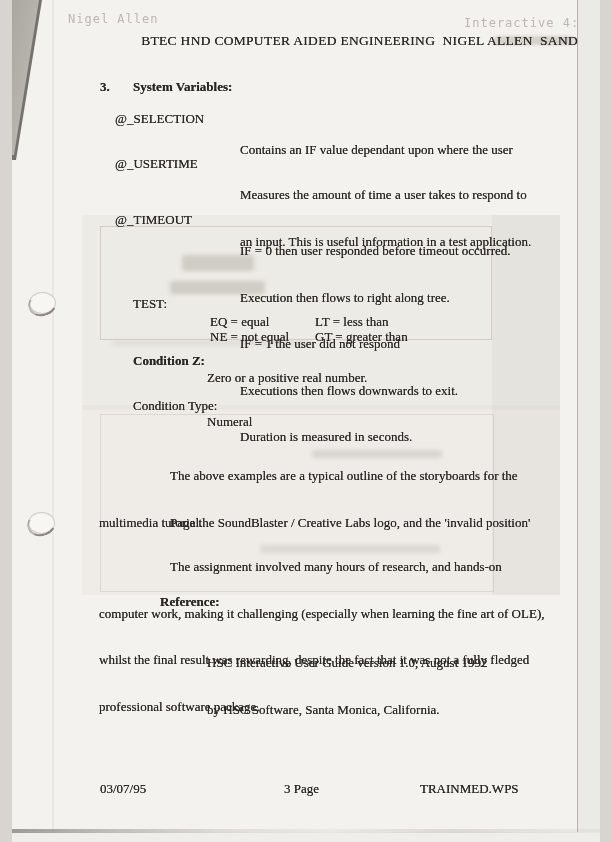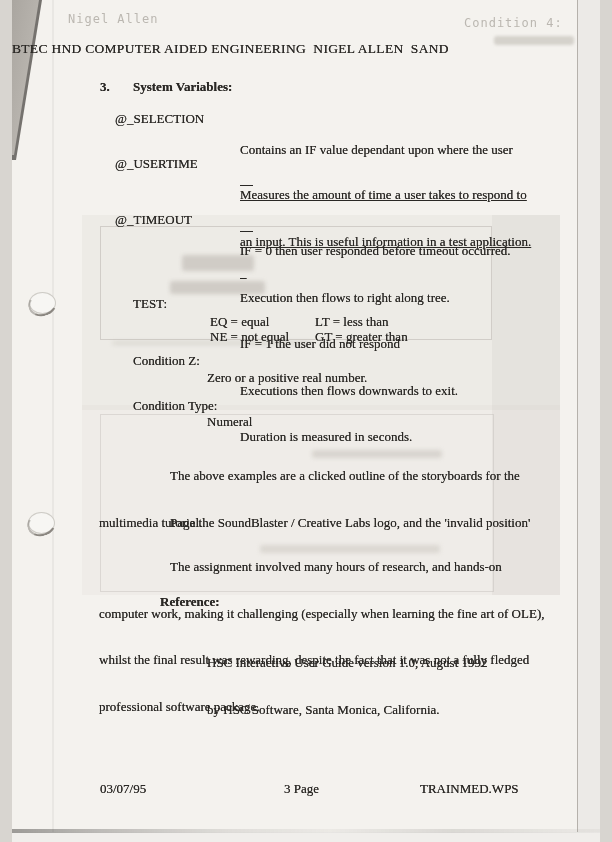--- a/index.html
+++ b/index.html
@@ -79,22 +79,22 @@
     filter:blur(.4px);letter-spacing:1px;font-size:12px;
   }
   .ghost-name{left:56px;top:12px;}
   .ghost-assignment{left:452px;top:16px;}
   .ghost-assignment-2{position:absolute;left:482px;top:36px;width:80px;height:9px;
     background:rgba(175,170,162,.45);filter:blur(1.5px);border-radius:3px;}
   
   .txt{position:absolute;font-size:13px;line-height:15.5px;white-space:pre;}
   .soft{text-shadow:0 0 .5px rgba(42,40,37,.85);}
   .doc-header{
-    position:absolute;left:0;right:22px;top:33px;text-align:left;
-    font-size:13.5px;letter-spacing:.3px;white-space:pre;margin-top:8px;
+    position:absolute;left:16px;right:22px;top:33px;text-align:right;
+    font-size:13.5px;letter-spacing:.3px;white-space:pre;
   }
   .bold{font-weight:bold;}
   .var-name{position:absolute;left:103px;}
   .var-desc{position:absolute;left:228px;}
   .lbl{position:absolute;left:121px;}
   .val{position:absolute;left:195px;}
   .para{position:absolute;left:87px;width:430px;}
   .para .line{white-space:pre;}
   .para .indent{padding-left:71px;}
   .footer-item{position:absolute;top:781px;}
@@ -110,21 +110,21 @@
   <div class="ghost-box-1"></div>
   <div class="ghost-box-2"></div>
   <div class="ghost-blob gb1"></div>
   <div class="ghost-blob gb2"></div>
   <div class="ghost-blob gb3"></div>
   <div class="ghost-blob gb4"></div>
   <div class="ghost-blob gb5"></div>
   <div class="fold-line"></div>
 
   <div class="ghost-text ghost-name">Nigel Allen</div>
-  <div class="ghost-text ghost-assignment">Condition 4:</div>
+  <div class="ghost-text ghost-assignment">Interactive 4:</div>
   <div class="ghost-assignment-2"></div>
 
   <div class="wedge-dark"></div>
   <div class="wedge-light"></div>
   <div class="right-strip"></div>
   <div class="corner-speck"></div>
   <div class="punch punch-1"></div>
   <div class="punch punch-2"></div>
   <div class="bottom-below"></div>
   <div class="bottom-shadow"></div>
@@ -133,47 +133,47 @@
 
   <div class="txt soft bold" style="left:88px;top:79px;">3.</div>
   <div class="txt soft bold" style="left:121px;top:79px;">System Variables:</div>
 
   <div class="txt soft var-name" style="top:111px;">@_SELECTION</div>
   <div class="txt soft var-desc" style="top:111px;">
     <div class="line">Contains an IF value dependant upon where the user</div>
   </div>
 
   <div class="txt soft var-name" style="top:156px;">@_USERTIME</div>
-  <div class="txt soft var-desc" style="top:156px;text-decoration:underline;">
+  <div class="txt soft var-desc" style="top:156px;">
     <div class="line">Measures the amount of time a user takes to respond to</div>
     <div class="line">an input. This is useful information in a test application.</div>
   </div>
 
   <div class="txt soft var-name" style="top:212px;">@_TIMEOUT</div>
   <div class="txt soft var-desc" style="top:212px;">
     <div class="line">IF = 0 then user responded before timeout occurred.</div>
     <div class="line">Execution then flows to right along tree.</div>
     <div class="line">IF = 1 the user did not respond</div>
     <div class="line">Executions then flows downwards to exit.</div>
     <div class="line">Duration is measured in seconds.</div>
   </div>
 
   <div class="txt soft" style="left:121px;top:296px;">TEST:</div>
   <div class="txt soft" style="left:198px;top:314px;">EQ = equal</div>
   <div class="txt soft" style="left:303px;top:314px;">LT = less than</div>
   <div class="txt soft" style="left:198px;top:329px;">NE = not equal</div>
   <div class="txt soft" style="left:303px;top:329px;">GT = greater than</div>
 
-  <div class="txt soft lbl" style="top:353px;">Condition Z:</div>
+  <div class="txt soft lbl" style="top:353px;font-weight:bold;">Condition Z:</div>
   <div class="txt soft val" style="top:370px;">Zero or a positive real number.</div>
   <div class="txt soft lbl" style="top:398px;">Condition Type:</div>
   <div class="txt soft val" style="top:414px;">Numeral</div>
 
   <div class="txt soft para" style="top:437px;">
-    <div class="line indent">The above examples are a clicked outline of the storyboards for the</div>
+    <div class="line indent">The above examples are a typical outline of the storyboards for the</div>
     <div class="line">multimedia tutorial.</div>
   </div>
 
   <div class="txt soft para" style="top:484px;">
     <div class="line indent">Page the SoundBlaster / Creative Labs logo, and the 'invalid position'</div>
   </div>
 
   <div class="txt soft para" style="top:528px;">
     <div class="line indent">The assignment involved many hours of research, and hands-on</div>
     <div class="line">computer work, making it challenging (especially when learning the fine art of OLE),</div>

